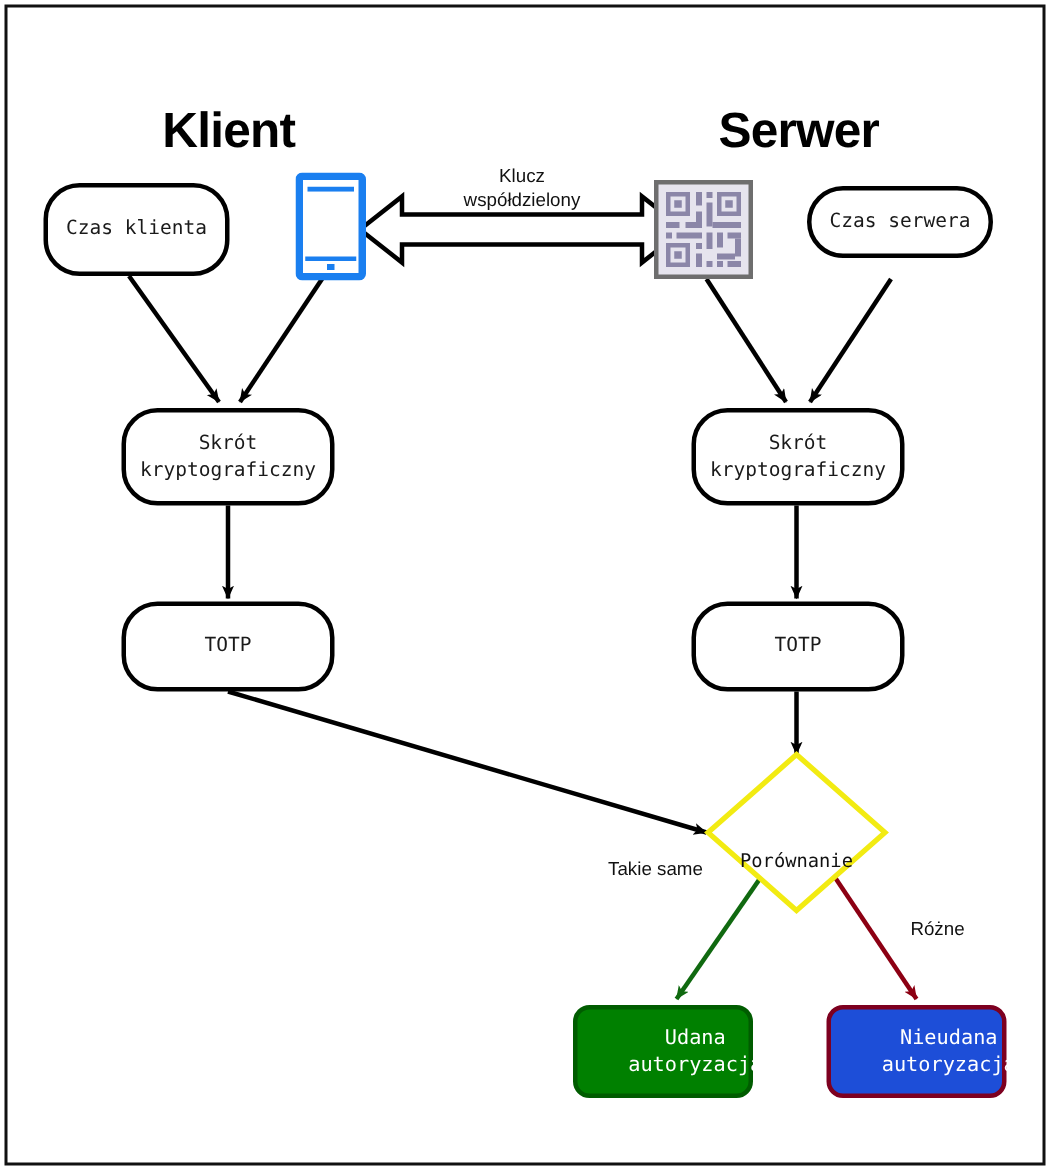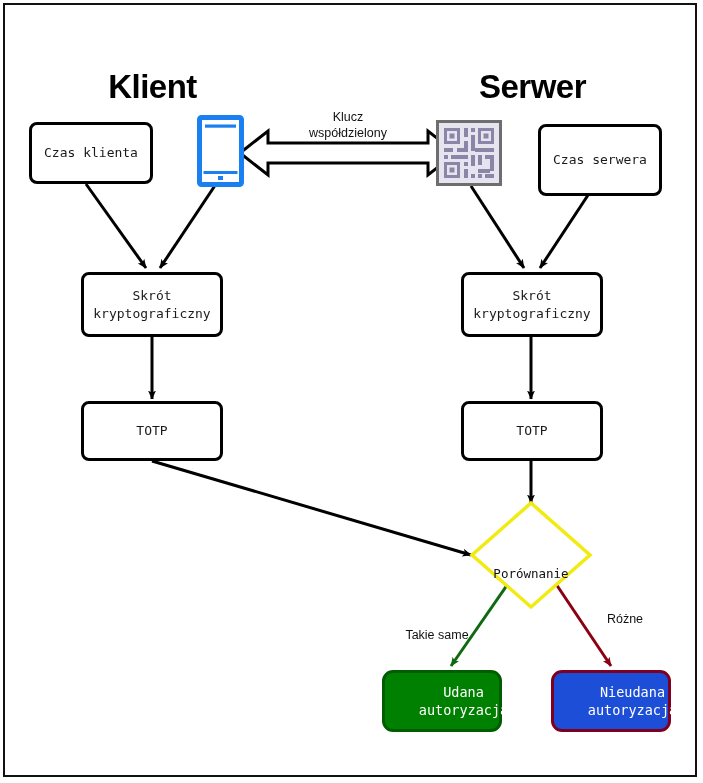--- a/index.html
+++ b/index.html
@@ -32,21 +32,21 @@
     font-size: 33px;
     color: #000000;
     text-align: center;
     letter-spacing: -0.5px;
     white-space: nowrap;
   }
   .node {
     position: absolute;
     box-sizing: border-box;
     border: 3px solid #000000;
-    border-radius: 8px;
+    border-radius: 24px;
     background: #ffffff;
     display: flex;
     align-items: center;
     justify-content: center;
     text-align: center;
     font-family: "DejaVu Sans Mono", monospace;
     font-size: 13px;
     color: #1a1a1a;
     line-height: 1.35;
     white-space: pre-line;
@@ -179,36 +179,36 @@
         <rect x="42" y="49" width="12" height="4"></rect>
         <rect x="28" y="42" width="4" height="4"></rect>
         <rect x="28" y="49" width="4" height="9"></rect>
         <rect x="35" y="54" width="4" height="4"></rect>
         <rect x="42" y="54" width="4" height="4"></rect>
         <rect x="49" y="54" width="9" height="4"></rect>
       </g>
     </svg>
   </div>
 
-  <div class="node" style="left:538px; top:124px; width:124px; height:72px;">Czas serwera</div>
+  <div class="node" style="left:538px; top:124px; width:124px; height:48px;">Czas serwera</div>
 
   <div class="edge-label" style="left:290px; top:110px; width:116px;">Klucz
 współdzielony</div>
 
   <div class="node" style="left:81px; top:272px; width:142px; height:65px;">Skrót
 kryptograficzny</div>
   <div class="node" style="left:461px; top:272px; width:142px; height:65px;">Skrót
 kryptograficzny</div>
 
   <div class="node" style="left:81px; top:401px; width:142px; height:60px;">TOTP</div>
   <div class="node" style="left:461px; top:401px; width:142px; height:60px;">TOTP</div>
 
   <div class="diamond-label" style="left:471px; top:566px; width:120px;">Porównanie</div>
 
-  <div class="edge-label" style="left:382px; top:628px; width:110px;text-align:center;">Takie same</div>
+  <div class="edge-label" style="left:382px; top:572px; width:110px;text-align:center;">Takie same</div>
   <div class="edge-label" style="left:590px; top:612px; width:70px;">Różne</div>
 
   <div class="node result" style="left:382px; top:670px; width:120px; height:62px; background:#008000; border-color:#005c00;">Udana
 autoryzacja</div>
   <div class="node result" style="left:551px; top:670px; width:120px; height:62px; background:#1d4ed8; border-color:#7d0020;">Nieudana
 autoryzacja</div>
 
 </div>
 
 </body></html>

